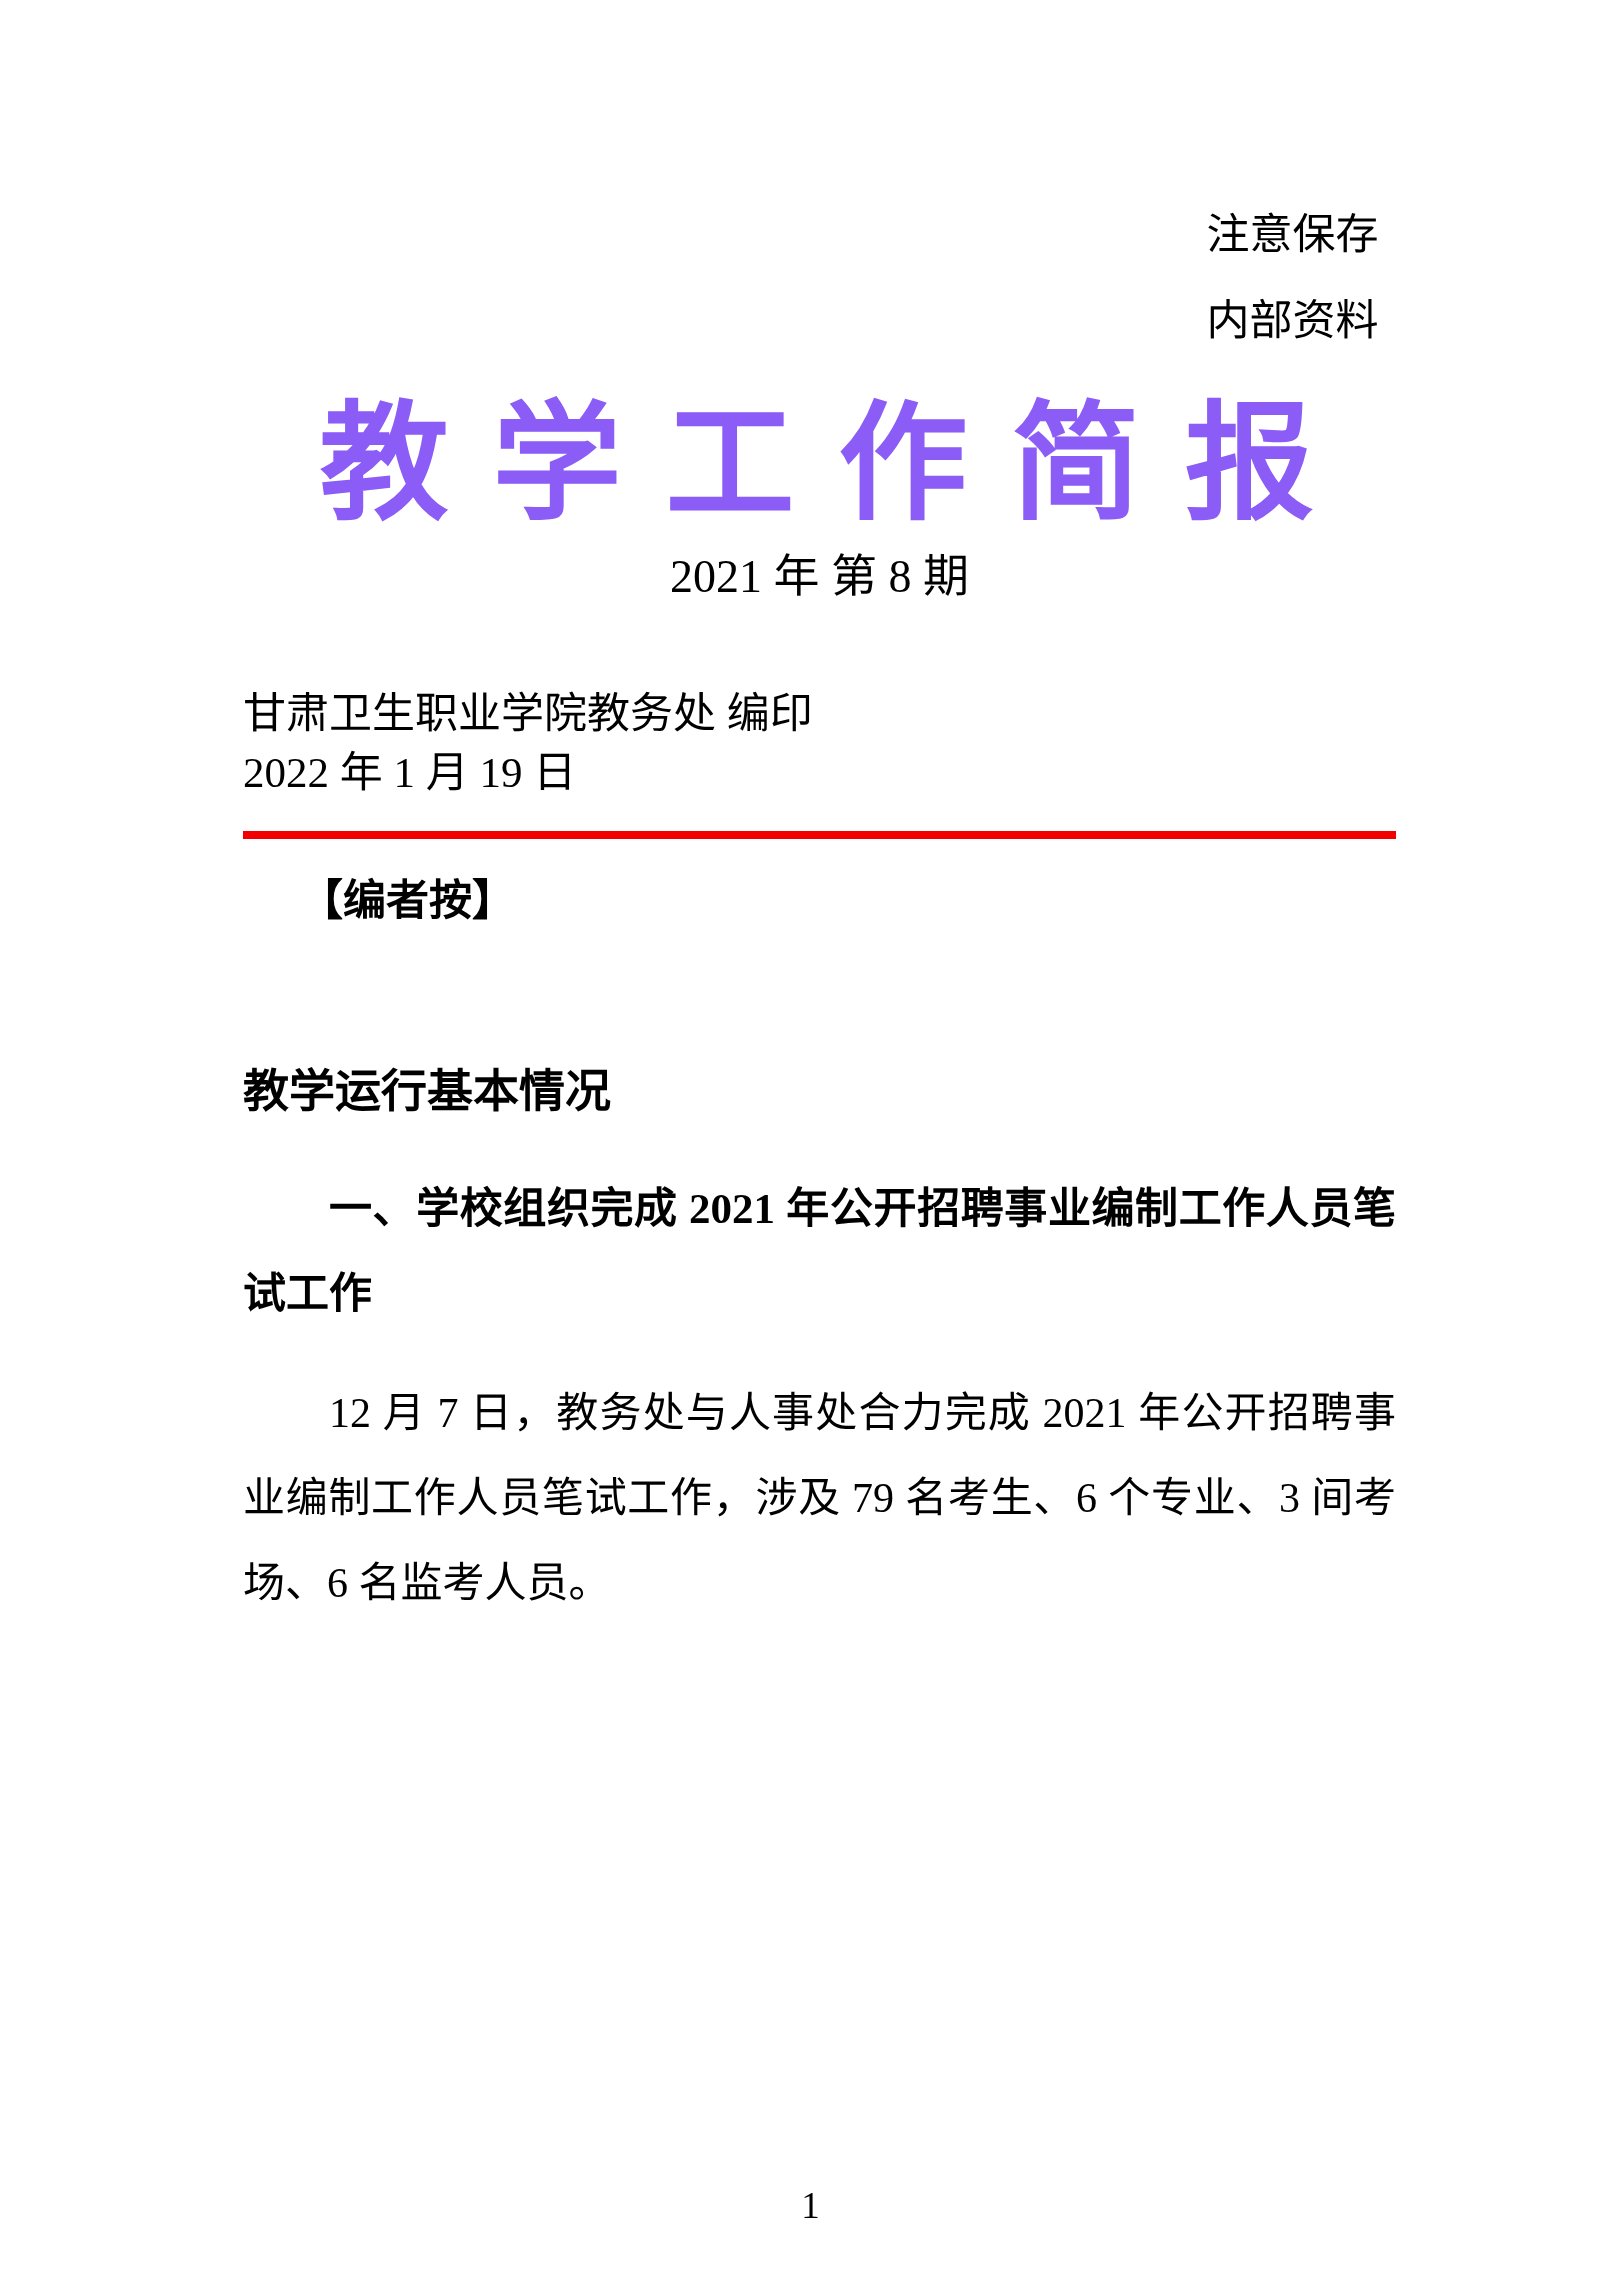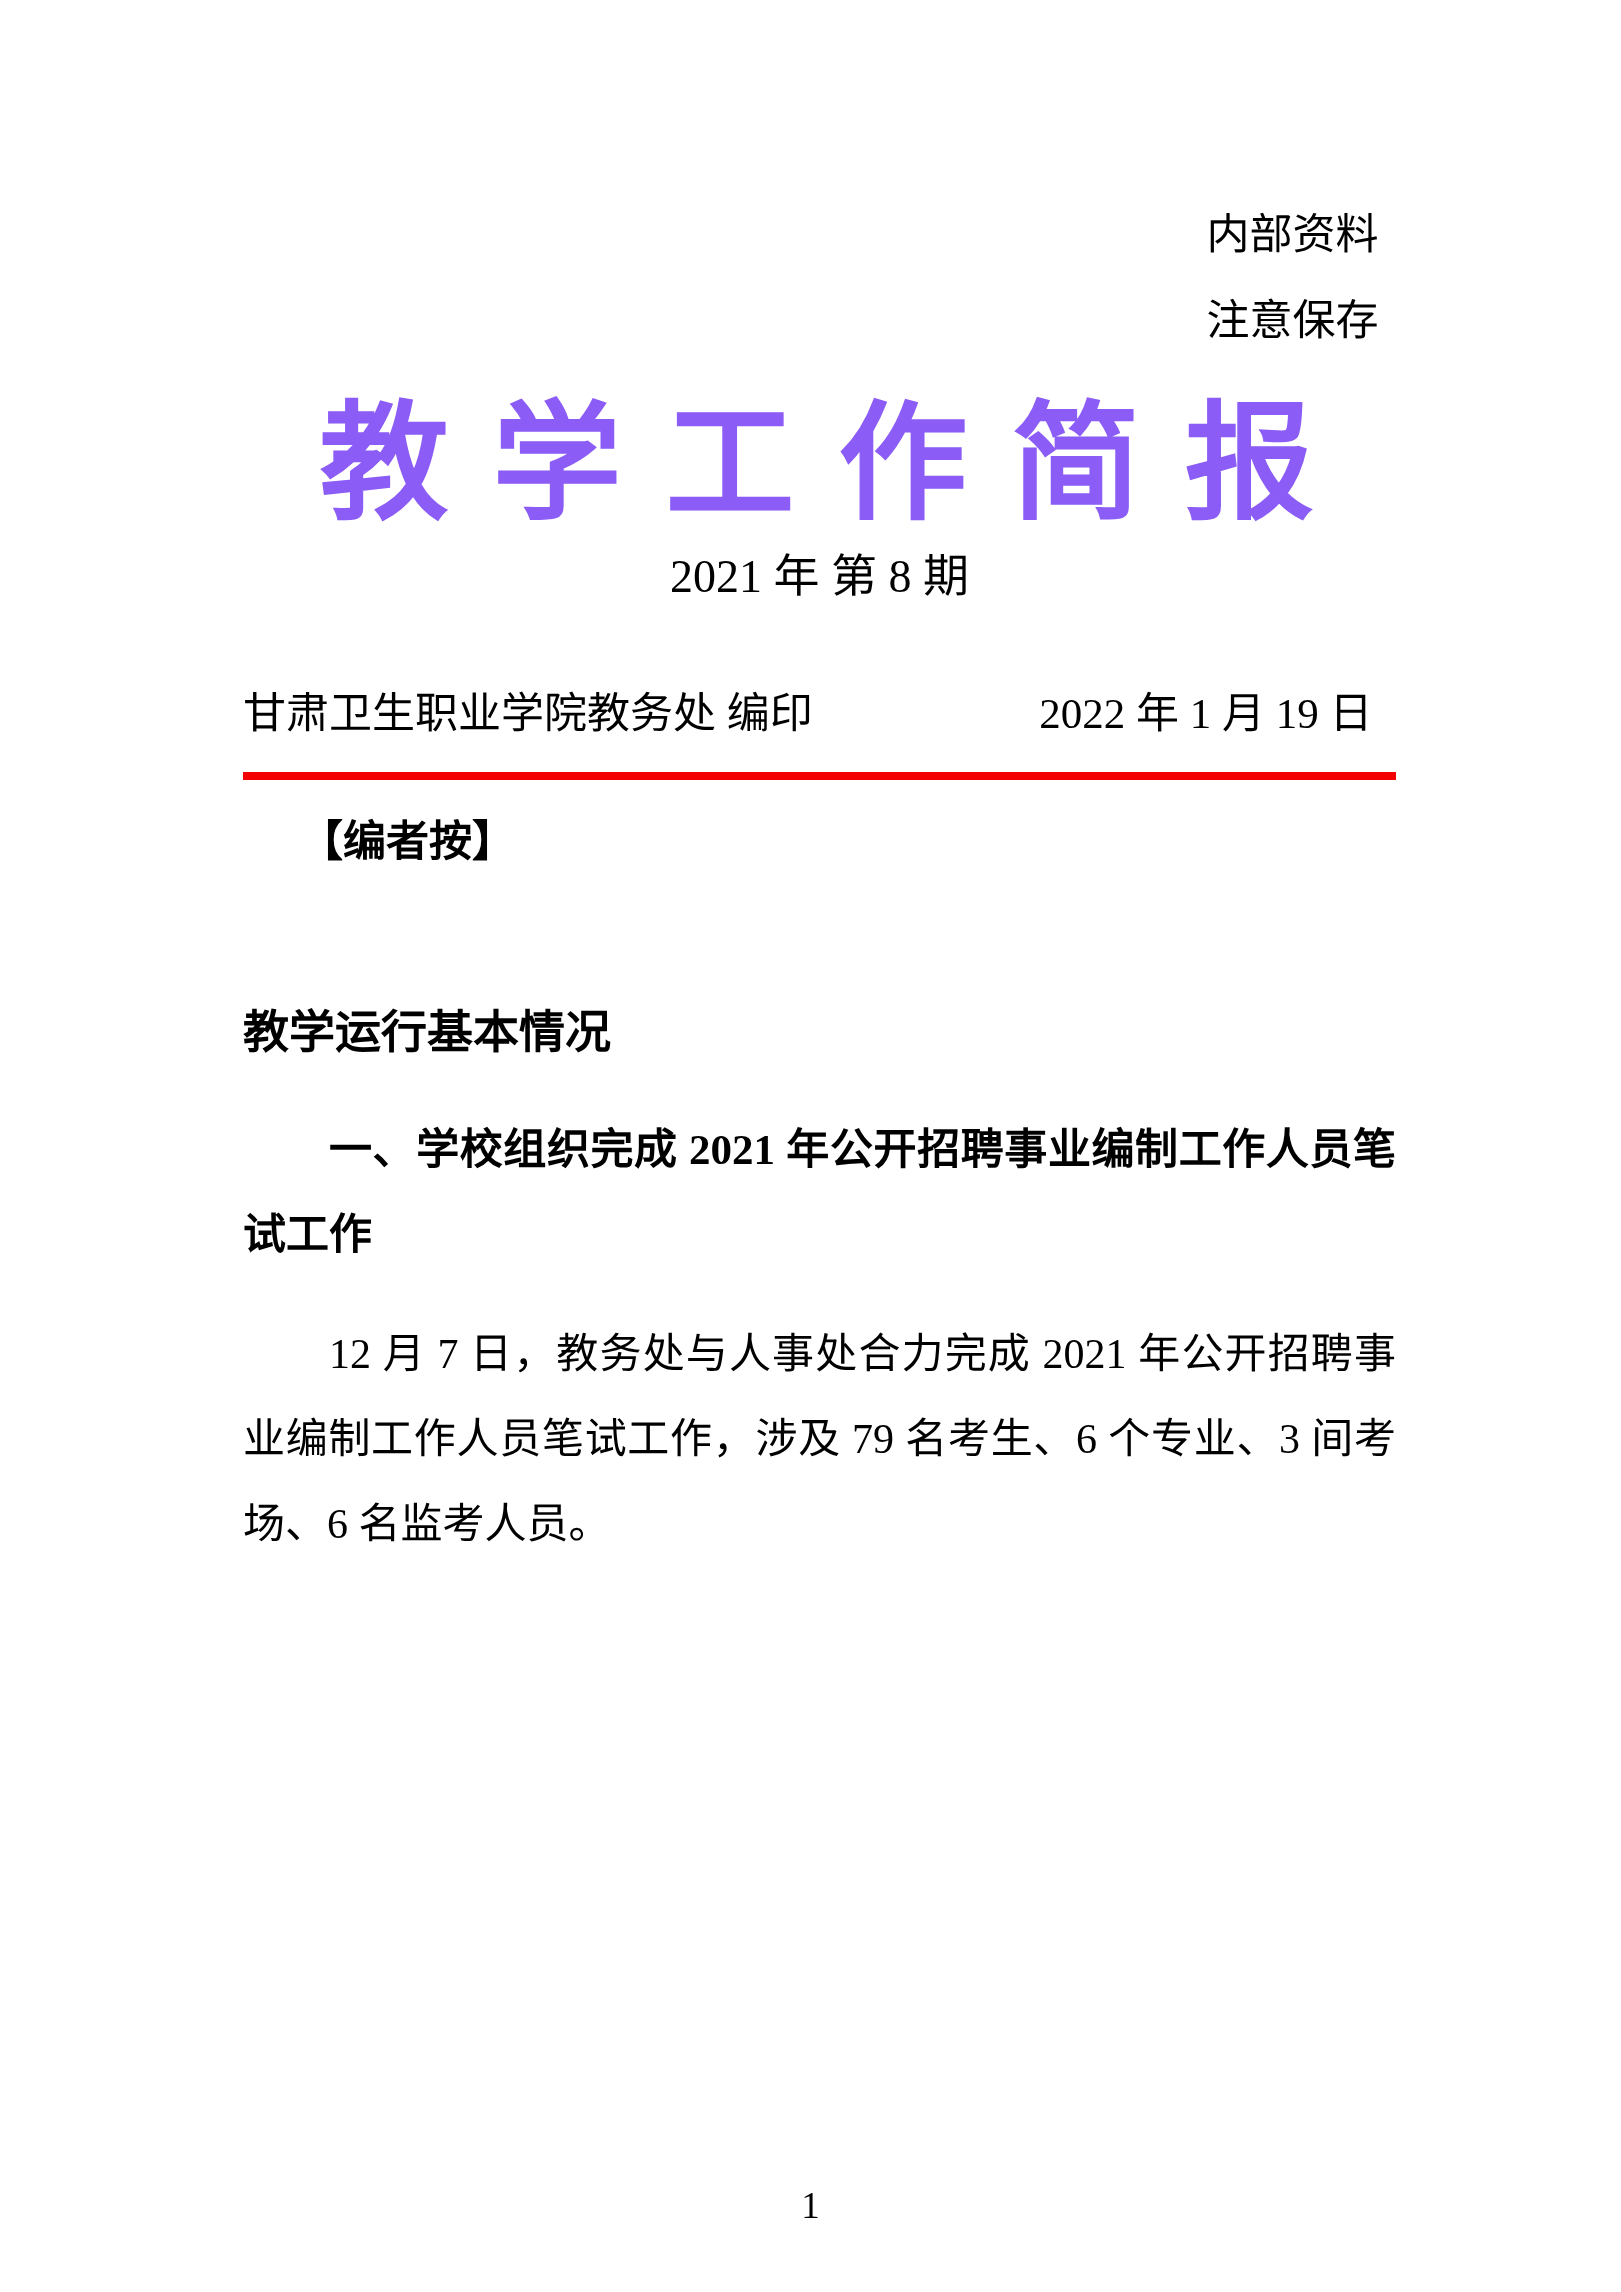--- a/index.html
+++ b/index.html
@@ -40,20 +40,21 @@
     font-size: 46px;
     line-height: 59px;
   }
   .masthead-row {
     margin-top: 78px;
     display: flex;
     justify-content: space-between;
     align-items: baseline;
     font-size: 43px;
     line-height: 59px;
+    flex-direction: column;
   }
   .masthead-row .date {
     padding-right: 23.5px;
   }
   .red-rule {
     margin-top: 29px;
     height: 8.8px;
     width: 100%;
   }
   .editor-heading {
@@ -99,22 +100,22 @@
     font-size: 37px;
     line-height: 43px;
   }
 </style>
 </head>
 <body>
 
 <div class="page">
 
   <div class="classification">
+    <div>注意保存</div>
     <div>内部资料</div>
-    <div>注意保存</div>
   </div>
 
   <h1 class="doc-title" style="color: #8b5cf6;">教 学 工 作 简 报</h1>
 
   <div class="issue-line">2021 年 第 8 期</div>
 
   <div class="masthead-row">
     <span class="publisher">甘肃卫生职业学院教务处 编印</span>
     <span class="date">2022 年 1 月 19 日</span>
   </div>

